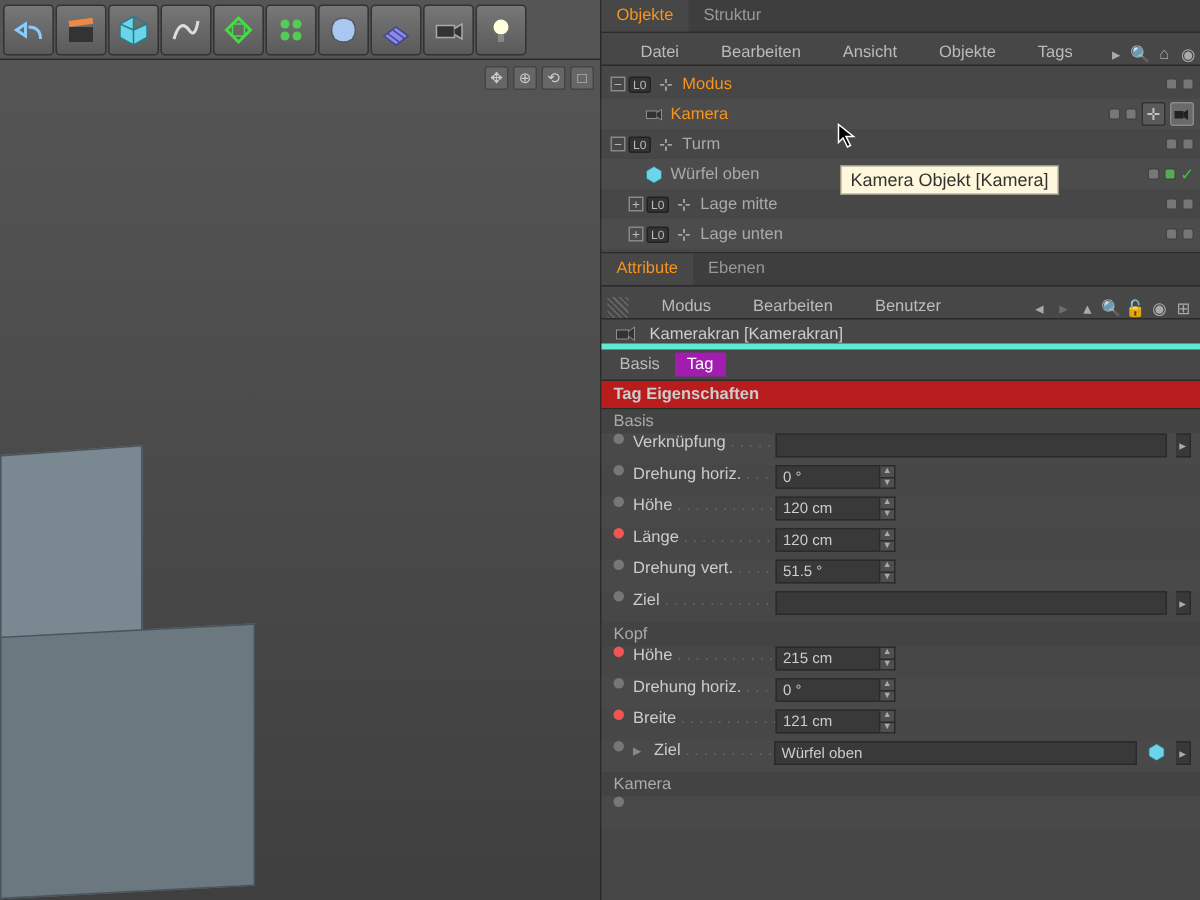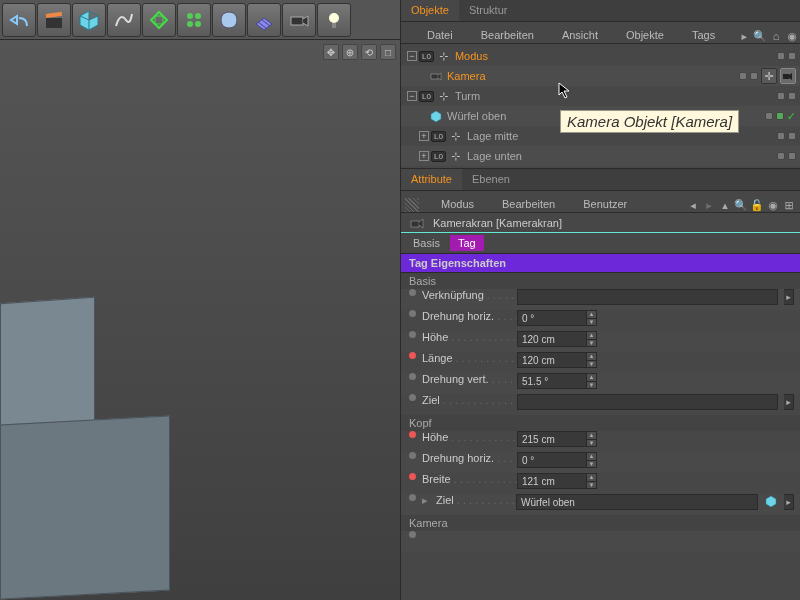--- a/index.html
+++ b/index.html
@@ -28,30 +28,30 @@
 .exp { width:10px; height:10px; border:1px solid #888; display:flex; align-items:center; justify-content:center; font-size:9px; color:#bbb; line-height:1; margin-right:2px; }
 .lbadge { background:#333; color:#bbb; font-size:8px; padding:0 2px; border-radius:2px; margin-right:3px; border:1px solid #222;}
 .obj-icon { width:14px; height:14px; margin-right:4px; display:inline-flex; align-items:center; justify-content:center; }
 .tree-label { color:#f7941e; }
 .tree-label.dim { color:#aaa; }
 .dots { position:absolute; right:4px; display:flex; gap:3px; align-items:center; }
 .dot { width:8px; height:8px; border-radius:2px; background:#777; border:1px solid #444; }
 .dot.g { background:#5a5; }
 .dot.sel { width:16px; height:16px; background:#5a5a5a; border:1px solid #333; display:flex; align-items:center; justify-content:center; }
 .chk { color:#3c3; font-size:11px; }
-.tooltip { position:absolute; left:560px; top:110px; background:#fff8dc; border:1px solid #998; color:#333; padding:2px 6px; font-size:15px; z-index:100;font-style:italic; }
+.tooltip { position:absolute; left:560px; top:110px; background:#fff8dc; border:1px solid #998; color:#333; padding:2px 6px; font-size:12px; z-index:100; }
 .cursor { position:absolute; left:558px; top:82px; z-index:99; width:18px; height:18px; }
 .cursor svg { width:18px; height:18px; }
 .attr-panel { border-top:1px solid #2a2a2a; }
-.attr-head { height:20px; display:flex; align-items:center; padding:0 8px; color:#ccc; border-bottom:1px solid #5eead4; }
+.attr-head { height:20px; display:flex; align-items:flex-end; padding:0 8px; color:#ccc; border-bottom:4px solid #5eead4; }
 .attr-head .cam-ico { width:18px; height:14px; margin-right:6px; display:inline-flex; }
 .sub-tabs { display:flex; height:20px; align-items:center; padding-left:4px; gap:2px; }
 .sub-tab { padding:2px 8px; color:#bbb; }
 .sub-tab.on { background:#a21caf; color:#fff; }
-.section-title { background:#6d28d9; padding:3px 8px; font-weight:bold; color:#ccc; border-top:1px solid #2a2a2a; border-bottom:1px solid #2a2a2a; }
+.section-title { background:#b91c1c; padding:3px 8px; font-weight:bold; color:#ccc; border-top:1px solid #2a2a2a; border-bottom:1px solid #2a2a2a; }
 .group-label { padding:2px 8px; color:#aaa; background:#434343; }
 .prop-row { display:flex; align-items:flex-start; height:21px; padding-left:8px; }
 .prop-row:nth-child(odd){ background:#494949; }
 .pdot { width:7px; height:7px; border-radius:50%; background:#777; margin-right:6px; flex-shrink:0; }
 .pdot.r { background:#e55; }
 .plabel { width:95px; color:#ccc; overflow:hidden; white-space:nowrap; }
 .plabel::after { content:" . . . . . . . . . . . . . . ."; color:#666; }
 .pval { width:70px; height:16px; background:#393939; border:1px solid #2a2a2a; color:#ccc; padding:0 4px; display:flex; align-items:center; font-size:10px; }
 .spinner { width:10px; height:16px; background:#4f4f4f; border:1px solid #2a2a2a; border-left:none; display:flex; flex-direction:column; }
 .spinner div { flex:1; display:flex; align-items:center; justify-content:center; font-size:6px; color:#aaa; border-bottom:1px solid #2a2a2a; }

